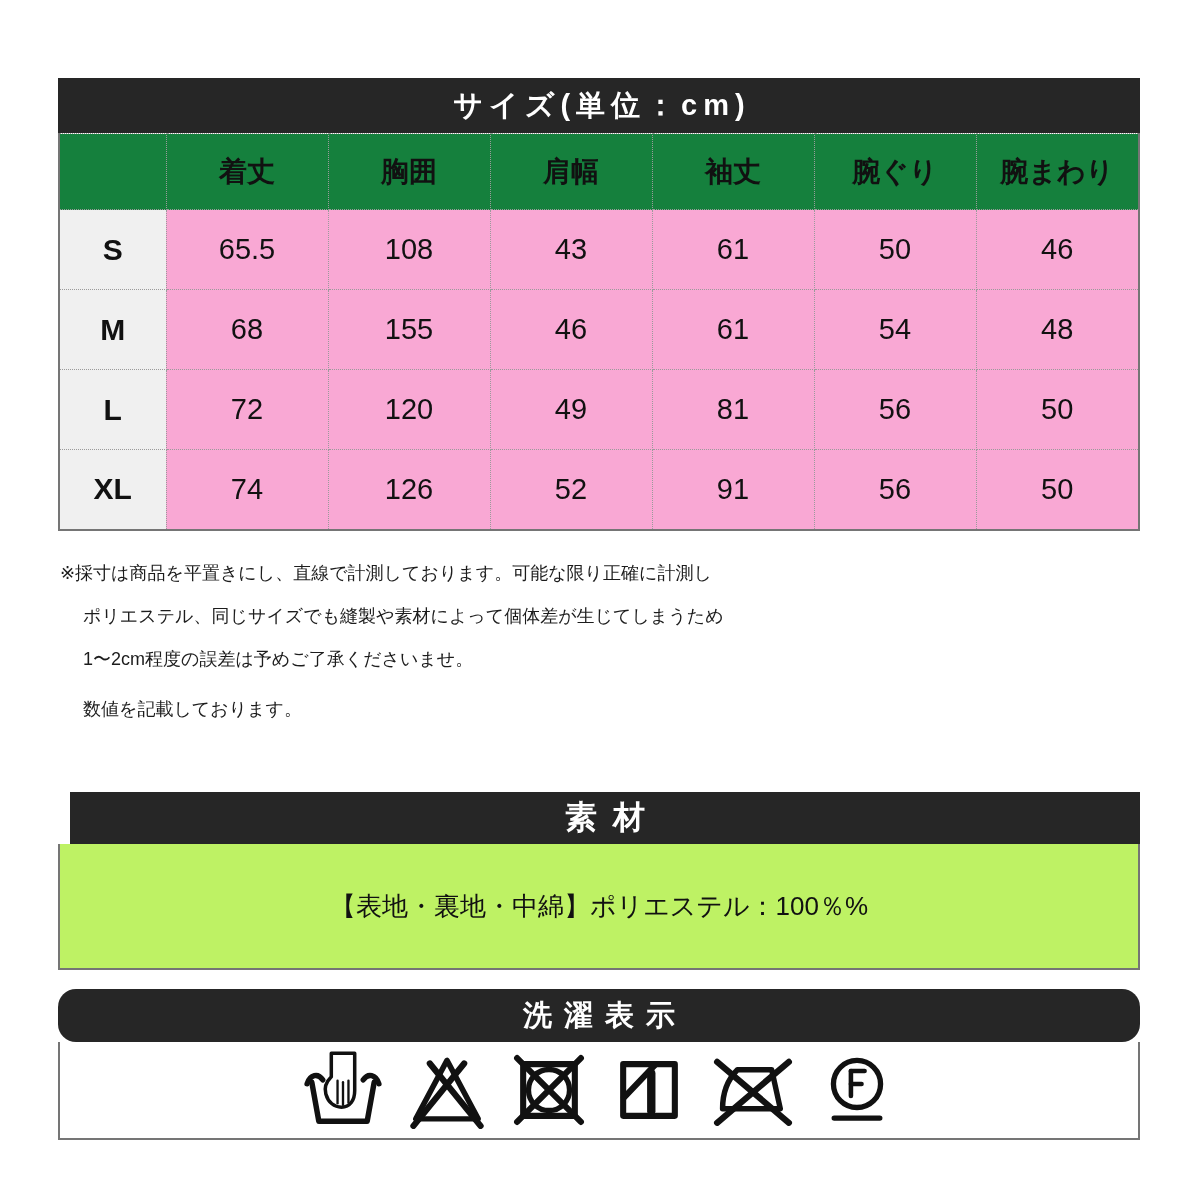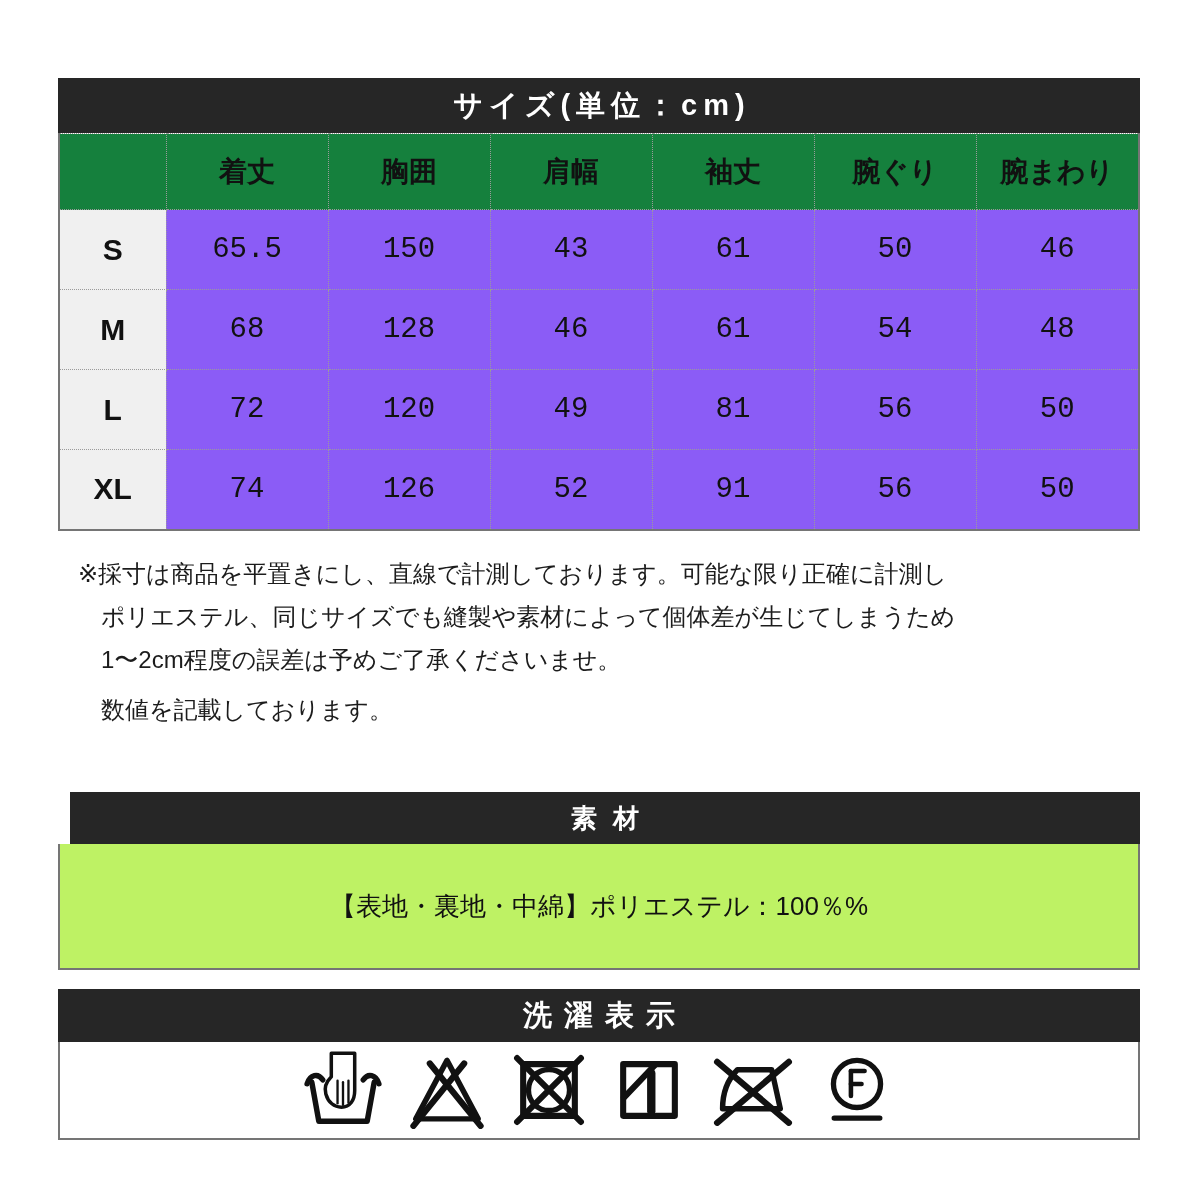--- a/index.html
+++ b/index.html
@@ -47,64 +47,64 @@
     font-size: 28px;
     font-weight: bold;
   }
   table.size-table tbody th {
     background: #f0f0f0;
     font-size: 30px;
     font-weight: bold;
   }
   table.size-table tbody tr { height: 80px; }
   table.size-table tbody td {
-    background: #8b5cf6;
+    background: #f9a8d4;
     font-size: 29px;
     font-weight: normal;
-    font-family: Liberation Mono, monospace;
   }
 
   
   .note {
     position: absolute;
-    left: 78px;
+    left: 60px;
     width: 880px;
-    font-size: 24px;
+    font-size: 18px;
     line-height: 43px;
     color: #1c1c1c;
   }
   .note-1 { top: 552px; }
   .note-2 { top: 688px; }
   .note .cont { padding-left: 23px; }
 
   
   .material-section { position: absolute; left: 58px; top: 792px; width: 1082px; }
   .material-section .bar {
     height: 52px;
-    font-size: 26px;
+    font-size: 32px;
     letter-spacing: 16px;
     text-indent: 16px;
     margin-left: 12px;
   }
   .material-body {
     height: 124px;
     border: 2px solid #757575;
     border-top: none;
     background: #bef264;
     display: flex; align-items: center; justify-content: center;
     font-size: 26px;
   }
 
   
   .care-section { position: absolute; left: 58px; top: 989px; width: 1082px; }
   .care-section .bar {
     height: 53px;
     font-size: 29px;
     letter-spacing: 12px;
     text-indent: 12px;
+    border-radius: 18px;
   }
   .care-body {
     height: 96px;
     border: 2px solid #757575;
     border-top: none;
     background: #ffffff;
     display: flex; align-items: center; justify-content: center;
     gap: 24px;
   }
   .care-body svg { display: block; }
@@ -134,30 +134,30 @@
           <th>肩幅</th>
           <th>袖丈</th>
           <th>腕ぐり</th>
           <th>腕まわり</th>
         </tr>
       </thead>
       <tbody>
         <tr>
           <th>S</th>
           <td>65.5</td>
-          <td>150</td>
+          <td>108</td>
           <td>43</td>
           <td>61</td>
           <td>50</td>
           <td>46</td>
         </tr>
         <tr>
           <th>M</th>
           <td>68</td>
-          <td>128</td>
+          <td>155</td>
           <td>46</td>
           <td>61</td>
           <td>54</td>
           <td>48</td>
         </tr>
         <tr>
           <th>L</th>
           <td>72</td>
           <td>120</td>
           <td>49</td>

